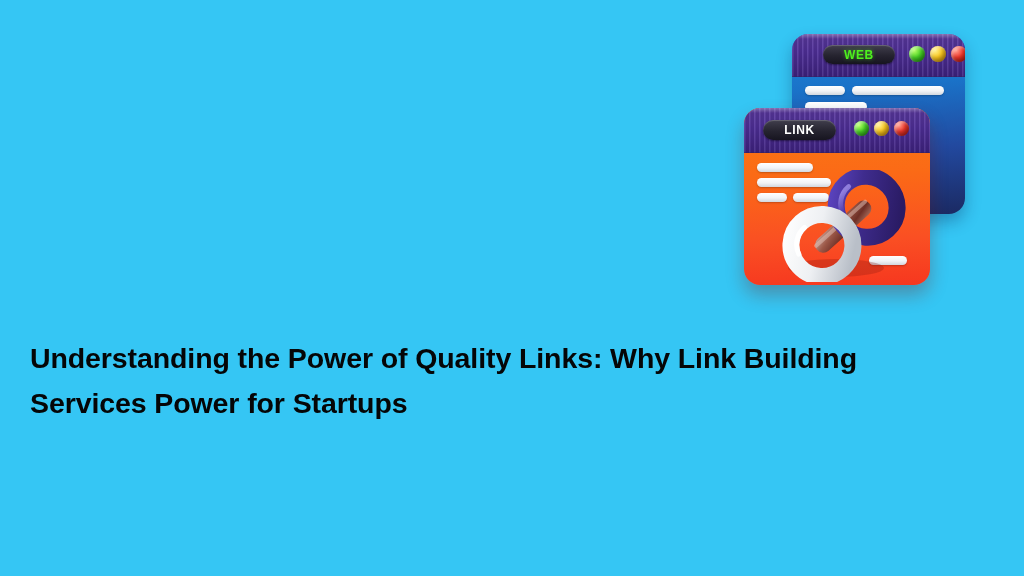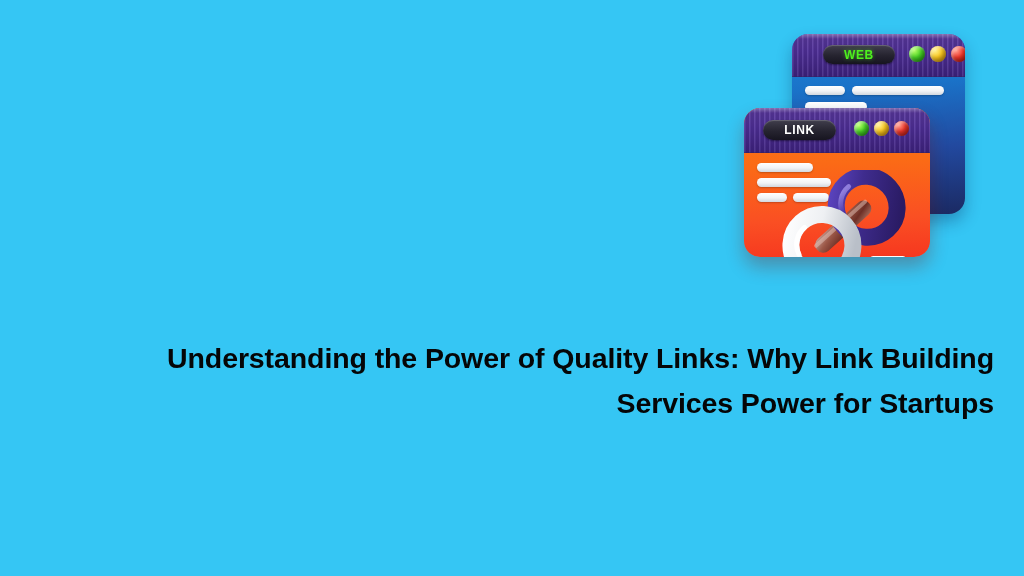--- a/index.html
+++ b/index.html
@@ -53,21 +53,21 @@
   }
   #card-web .card-header {
     height: 42px;
   }
 
   
   #card-link {
     left: 14px;
     top: 88px;
     width: 186px;
-    height: 149px;
+    height: 177px;
     box-shadow: 0 10px 18px rgba(120, 20, 10, 0.30);
   }
   #card-link .card-body {
     position: absolute;
     left: 0; top: 0; right: 0; bottom: 0;
     background: linear-gradient(178deg, #f97b14 0%, #fb6a16 38%, #fa4f23 74%, #f6371f 100%);
   }
   #card-link .card-header {
     height: 44px;
   }
@@ -180,21 +180,21 @@
     height: 112px;
     z-index: 3;
   }
 
   
   #title {
     position: absolute;
     left: 30px;
     top: 300px;
     width: 964px;
-    text-align: right;
+    text-align: left;
     color: #050607;
     font-size: 28.5px;
     font-weight: bold;
     line-height: 45px;
     letter-spacing: -0.1px;
     margin-top: 36px;
   }
   #title .title-line { display: block; }
 </style>
 </head>

